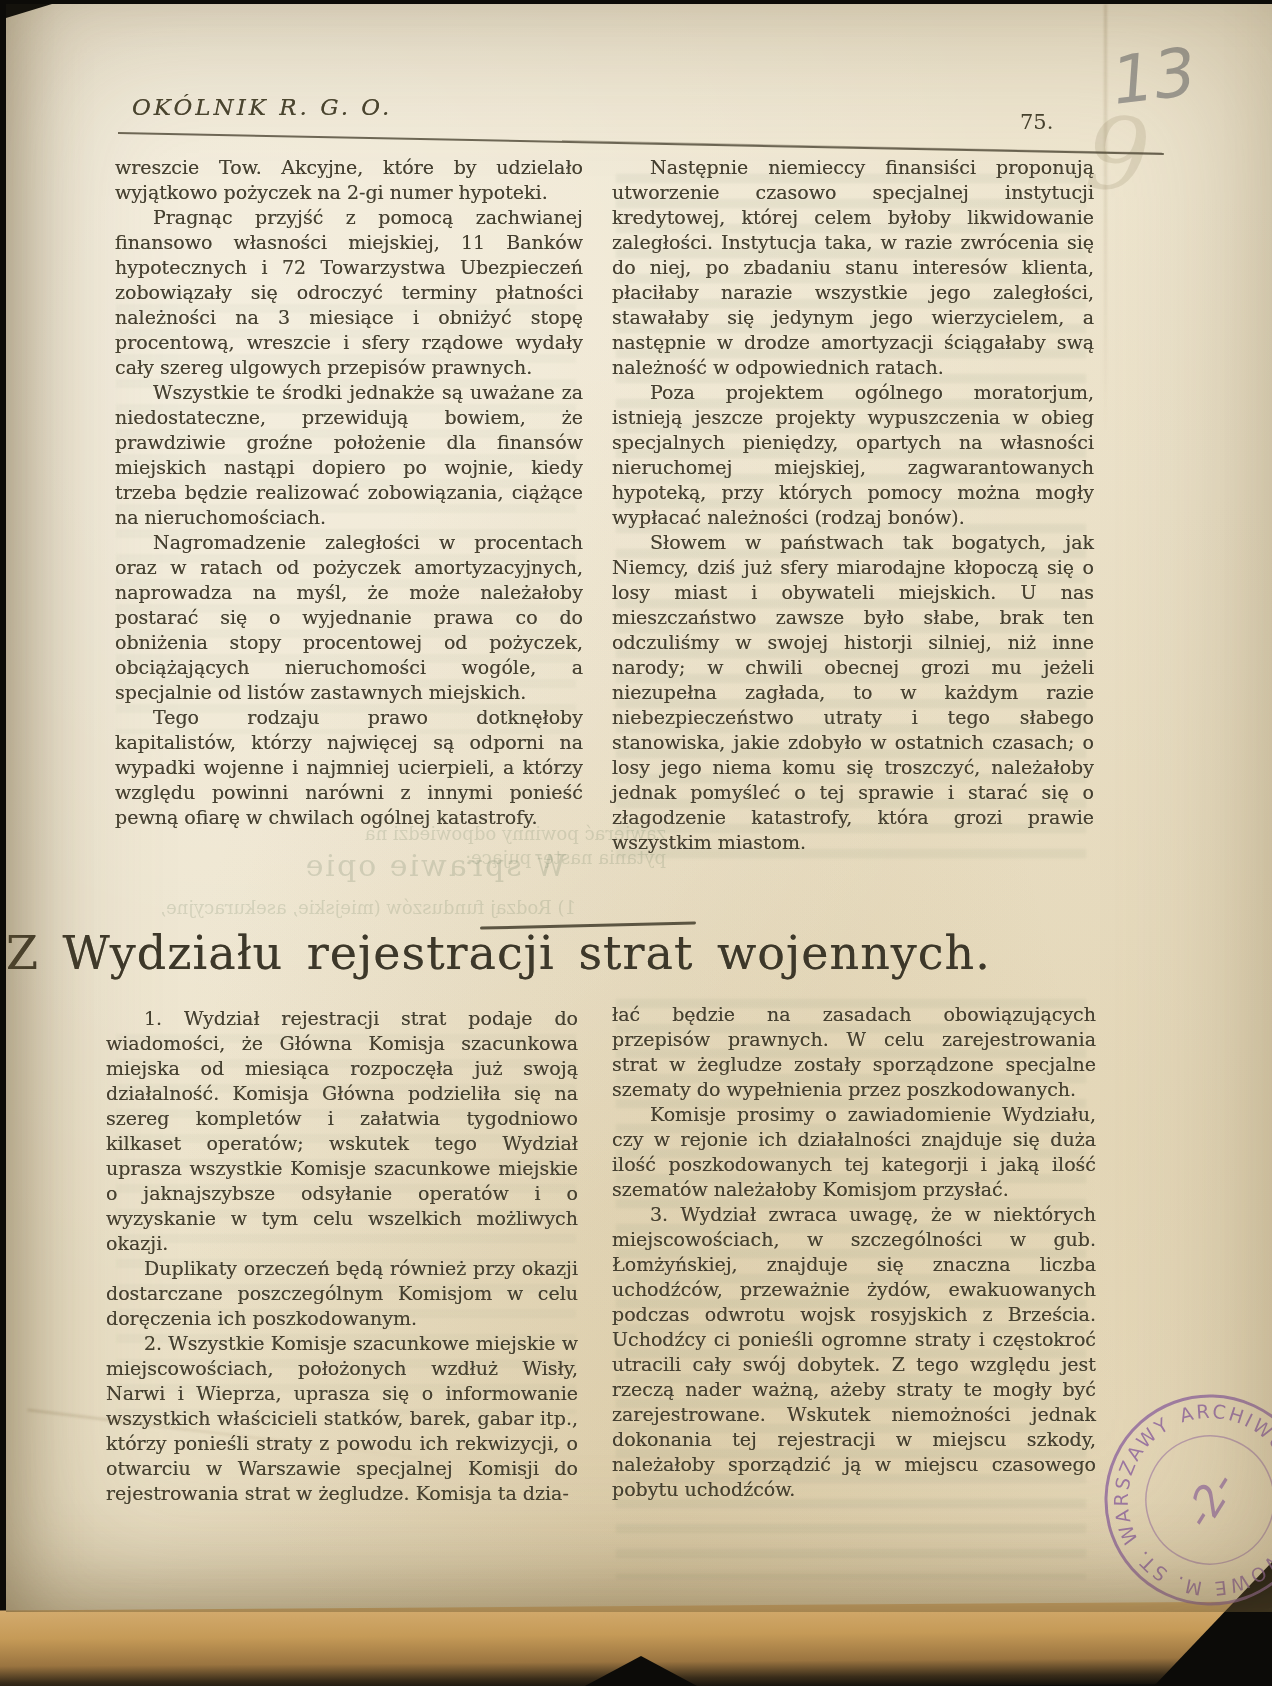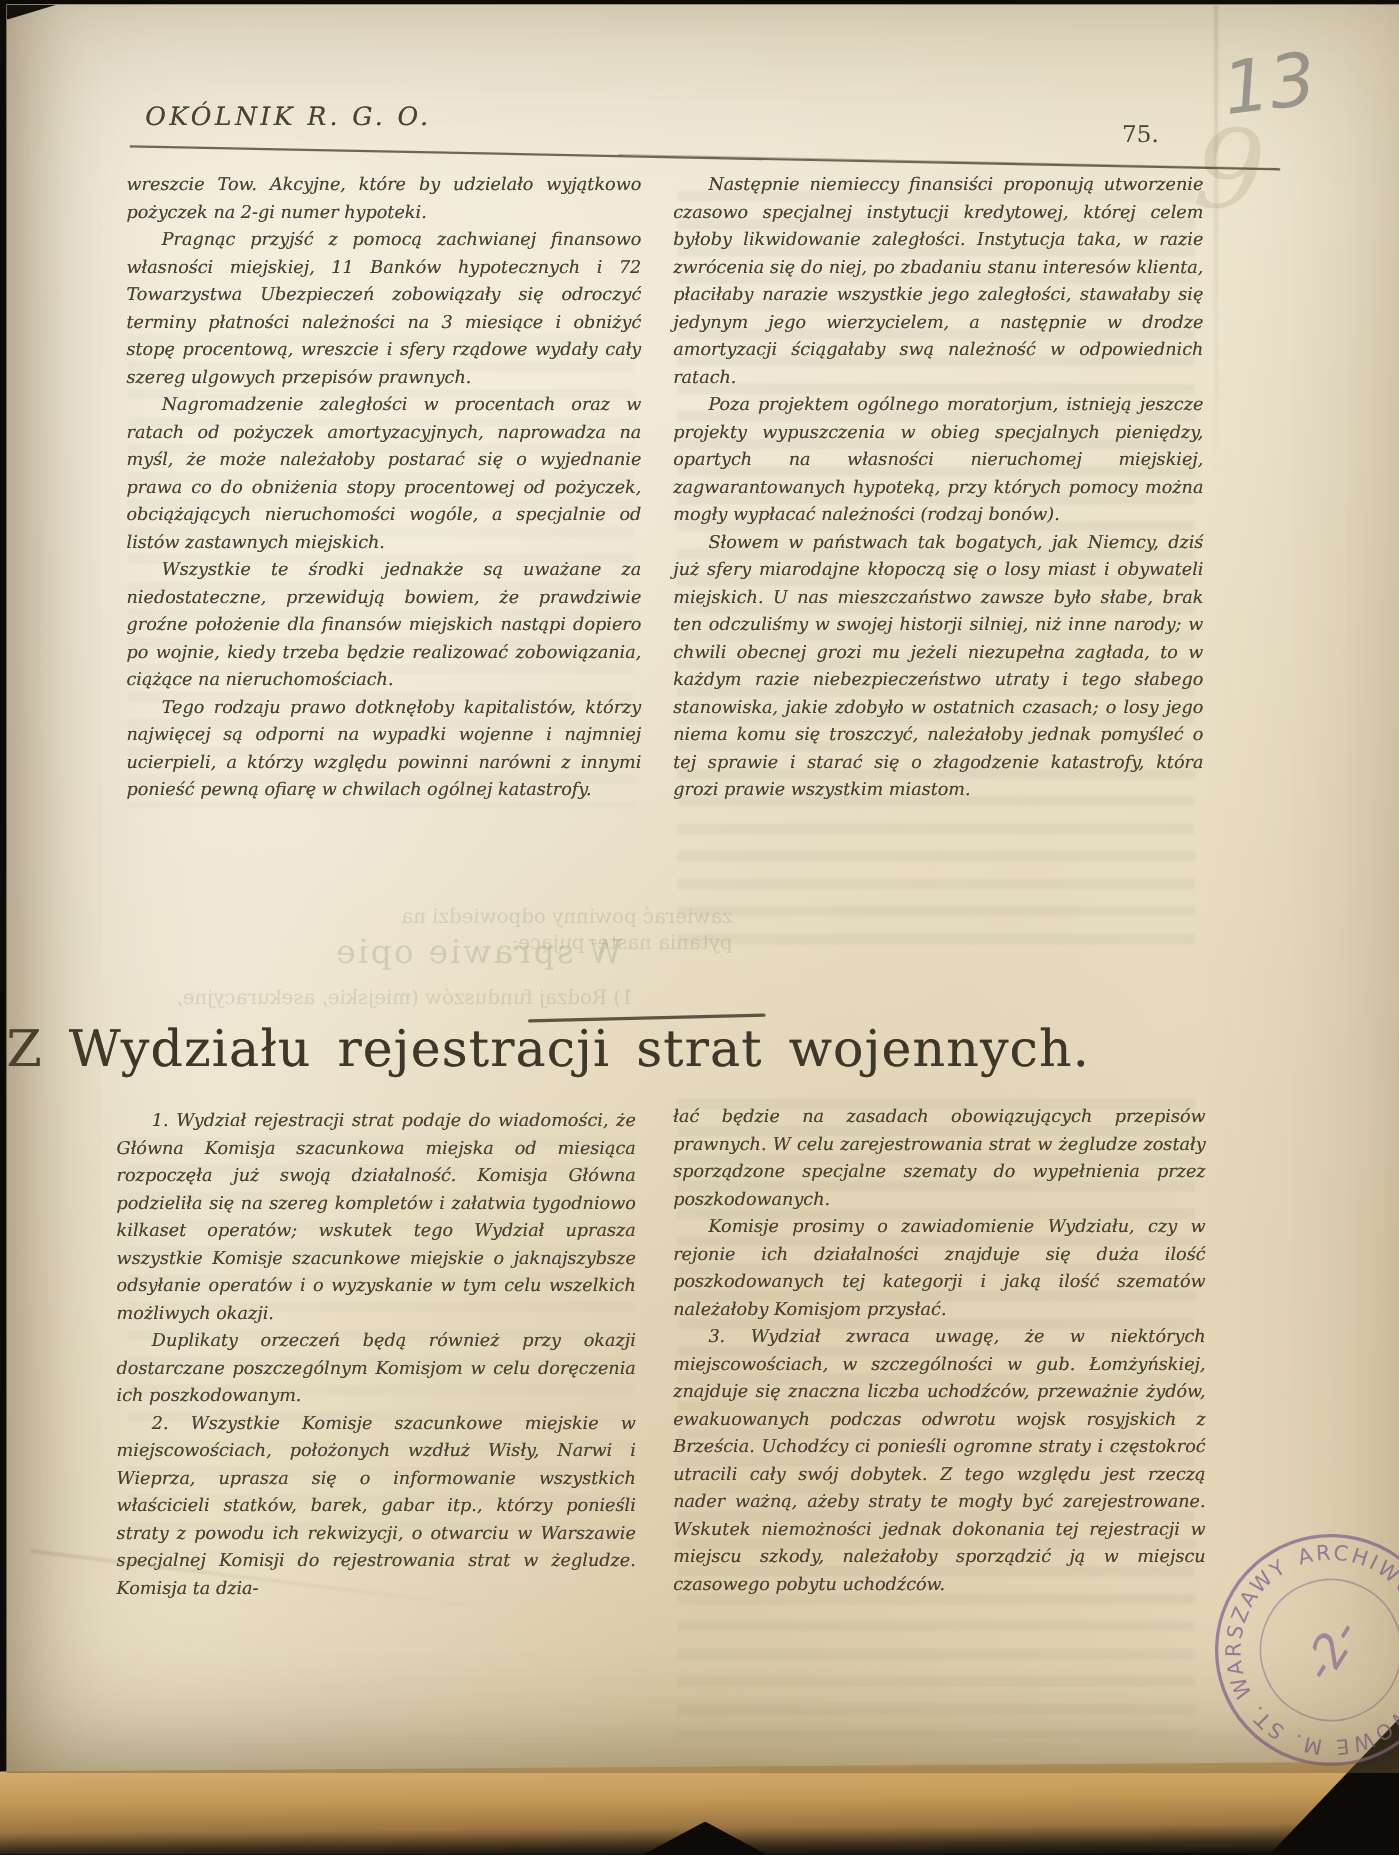--- a/index.html
+++ b/index.html
@@ -36,22 +36,22 @@
   .rule-main{position:absolute;left:112px;top:128px;width:1046px;height:2px;background:#4c4634;
       transform:rotate(1.15deg);transform-origin:left center;opacity:.8;z-index:10;}
   .rule-faint{position:absolute;left:556px;top:136px;width:600px;height:1px;background:#4c4634;
       transform:rotate(1.2deg);transform-origin:left center;opacity:.35;z-index:10;}
   .page-number{position:absolute;left:1014px;top:106px;font-size:21px;color:#45402e;z-index:10;text-align:center;}
   .pencil-13{position:absolute;left:1106px;top:34px;font-family:"DejaVu Sans","Liberation Sans",sans-serif;
       font-size:66px;font-style:italic;color:#8f8e8a;transform:rotate(-7deg);opacity:.85;z-index:10;}
   .ghost-9{position:absolute;left:1080px;top:92px;font-size:100px;font-style:italic;color:#cdc3a8;
       transform:rotate(4deg);opacity:.55;z-index:5;}
   
-  .col{position:absolute;z-index:10;color:#454031;font-size:16px;line-height:25px;
-      text-align:justify;text-shadow:0 0 .5px rgba(65,60,42,.55);hyphens:auto;font-style:italic;}
+  .col{position:absolute;z-index:10;color:#454031;font-size:19px;line-height:25px;
+      text-align:justify;text-shadow:0 0 .5px rgba(65,60,42,.55);hyphens:auto;}
   .col p{margin:0;text-indent:2em;}
   .col p.noindent{text-indent:0;}
   #col-lt{left:109px;top:151px;width:468px;}
   #col-rt{left:606px;top:151px;width:482px;}
   #col-lb{left:100px;top:1002px;width:472px;}
   #col-rb{left:606px;top:998px;width:484px;}
   .section-divider{position:absolute;left:474px;top:920px;width:216px;height:3px;background:#433d2c;
       transform:rotate(-1.4deg);border-radius:2px;opacity:.85;z-index:10;}
   .section-heading{position:absolute;left:0;top:922px;width:1160px;text-align:left;font-size:46px;
       color:#3d382a;letter-spacing:1px;word-spacing:8px;text-shadow:0 0 .6px rgba(60,55,40,.6);z-index:10;}
@@ -91,22 +91,22 @@
     <div class="masthead">OKÓLNIK R. G. O.</div>
     <div class="rule-main"></div>
     <div class="rule-faint"></div>
     <div class="page-number">75.</div>
     <div class="pencil-13">13</div>
     <div class="ghost-9">9</div>
 
     <div class="col" id="col-lt">
       <p class="noindent">wreszcie Tow. Akcyjne, które by udzielało wyjątkowo pożyczek na 2-gi numer hypoteki.</p>
       <p>Pragnąc przyjść z pomocą zachwianej finansowo własności miejskiej, 11 Banków hypotecznych i 72 Towarzystwa Ubezpieczeń zobowiązały się odroczyć terminy płatności należności na 3 miesiące i obniżyć stopę procentową, wreszcie i sfery rządowe wydały cały szereg ulgowych przepisów prawnych.</p>
+      <p>Wszystkie te środki jednakże są uważane za niedostateczne, przewidują bowiem, że prawdziwie groźne położenie dla finansów miejskich nastąpi dopiero po wojnie, kiedy trzeba będzie realizować zobowiązania, ciążące na nieruchomościach.</p>
       <p>Nagromadzenie zaległości w procentach oraz w ratach od pożyczek amortyzacyjnych, naprowadza na myśl, że może należałoby postarać się o wyjednanie prawa co do obniżenia stopy procentowej od pożyczek, obciążających nieruchomości wogóle, a specjalnie od listów zastawnych miejskich.</p>
-      <p>Wszystkie te środki jednakże są uważane za niedostateczne, przewidują bowiem, że prawdziwie groźne położenie dla finansów miejskich nastąpi dopiero po wojnie, kiedy trzeba będzie realizować zobowiązania, ciążące na nieruchomościach.</p>
       <p>Tego rodzaju prawo dotknęłoby kapitalistów, którzy najwięcej są odporni na wypadki wojenne i najmniej ucierpieli, a którzy względu powinni narówni z innymi ponieść pewną ofiarę w chwilach ogólnej katastrofy.</p>
     </div>
     <div class="col" id="col-rt">
       <p>Następnie niemieccy finansiści proponują utworzenie czasowo specjalnej instytucji kredytowej, której celem byłoby likwidowanie zaległości. Instytucja taka, w razie zwrócenia się do niej, po zbadaniu stanu interesów klienta, płaciłaby narazie wszystkie jego zaległości, stawałaby się jedynym jego wierzycielem, a następnie w drodze amortyzacji ściągałaby swą należność w odpowiednich ratach.</p>
       <p>Poza projektem ogólnego moratorjum, istnieją jeszcze projekty wypuszczenia w obieg specjalnych pieniędzy, opartych na własności nieruchomej miejskiej, zagwarantowanych hypoteką, przy których pomocy można mogły wypłacać należności (rodzaj bonów).</p>
       <p>Słowem w państwach tak bogatych, jak Niemcy, dziś już sfery miarodajne kłopoczą się o losy miast i obywateli miejskich. U nas mieszczaństwo zawsze było słabe, brak ten odczuliśmy w swojej historji silniej, niż inne narody; w chwili obecnej grozi mu jeżeli niezupełna zagłada, to w każdym razie niebezpieczeństwo utraty i tego słabego stanowiska, jakie zdobyło w ostatnich czasach; o losy jego niema komu się troszczyć, należałoby jednak pomyśleć o tej sprawie i starać się o złagodzenie katastrofy, która grozi prawie wszystkim miastom.</p>
     </div>
 
     <div class="section-divider"></div>
     <div class="section-heading">Z Wydziału rejestracji strat wojennych.</div>

